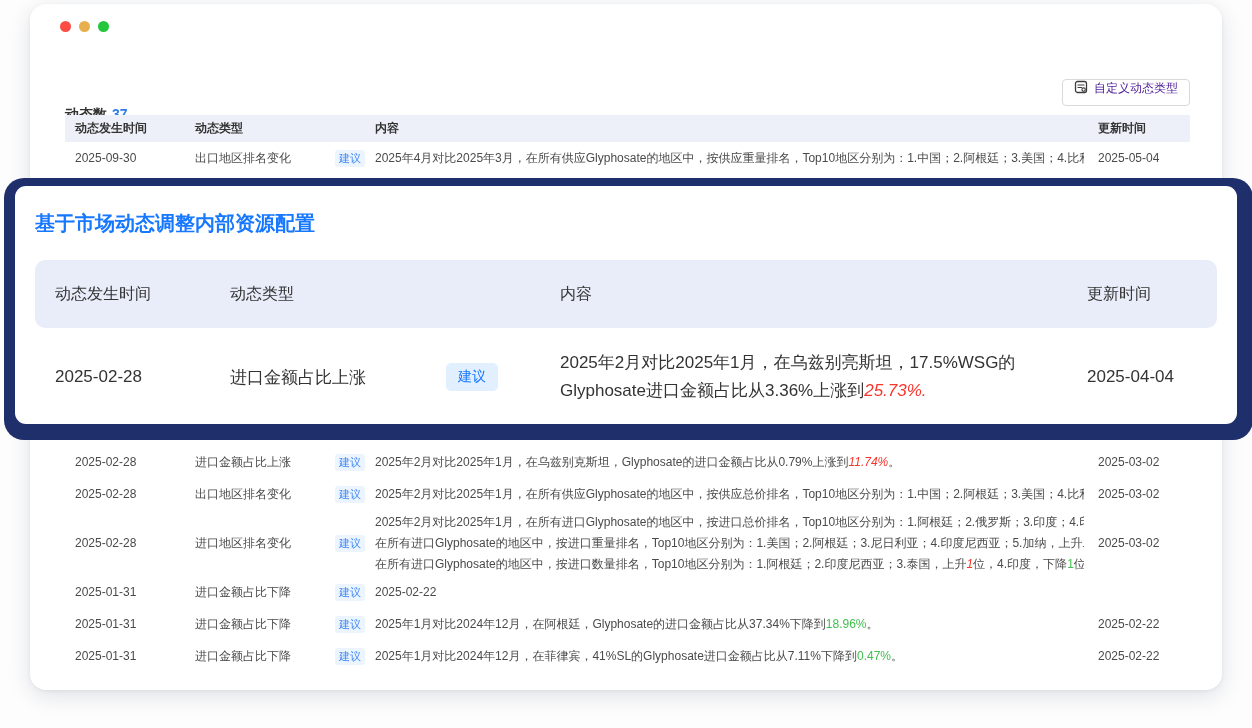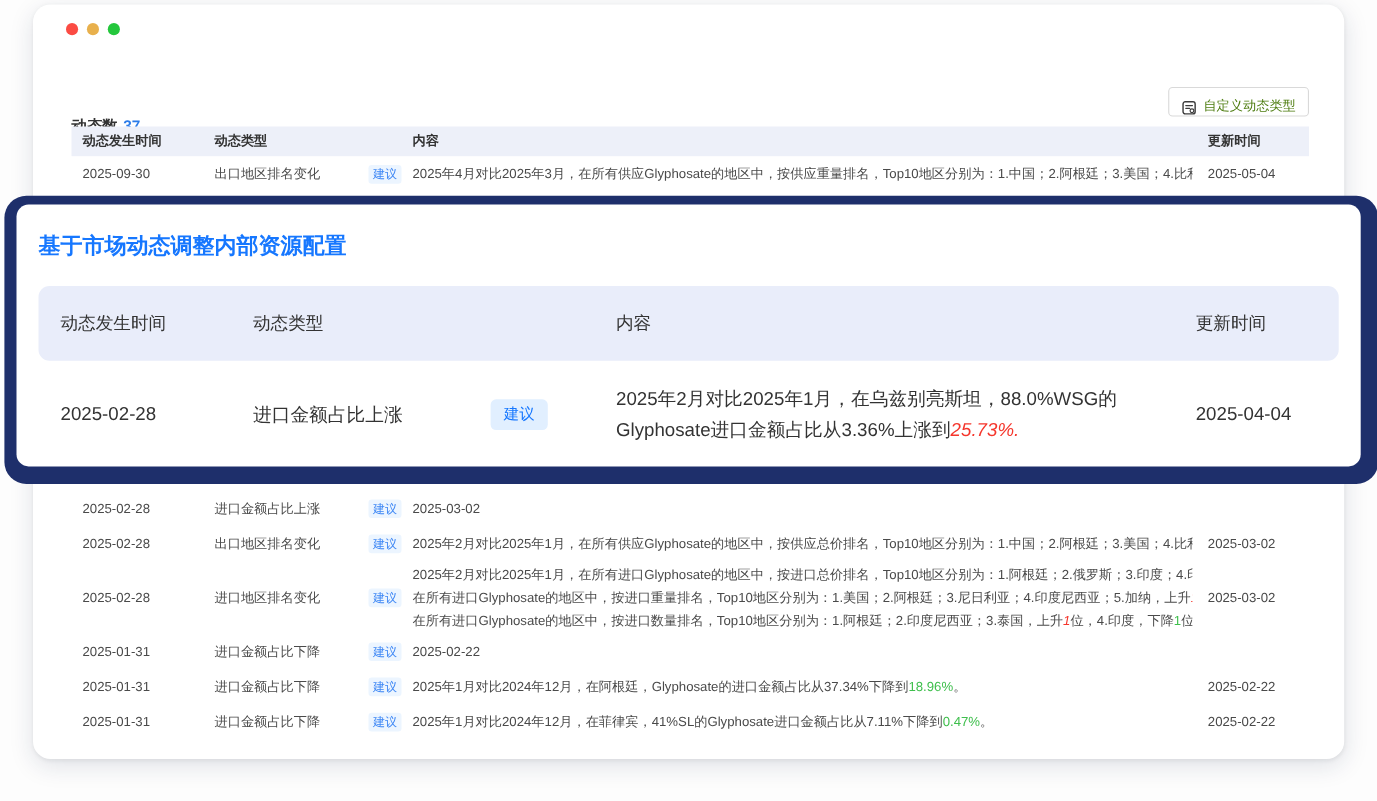--- a/index.html
+++ b/index.html
@@ -11,23 +11,23 @@
             background:#fff; border-radius:16px;
             box-shadow:0 6px 22px rgba(20,35,80,.13), 0 1px 4px rgba(0,0,0,.06); }
   .traffic { position:absolute; top:17px; left:30px; display:flex; gap:8px; }
   .dot { width:11px; height:11px; border-radius:50%; }
   .dot.r { background:#fb4b43; } .dot.y { background:#e8b04c; } .dot.g { background:#24c73c; }
 
   .toolbar { position:absolute; top:74px; left:35px; right:32px; height:28px;
              display:flex; align-items:center; justify-content:space-between; }
   .count { font-size:14px; font-weight:700; color:#333;margin-top:46px; }
   .count b { color:#2b7ce9; margin-left:5px; font-weight:700; }
-  .cust-btn { display:flex; align-items:flex-end; gap:6px; height:27px; padding:0 11px;
+  .cust-btn { display:flex; align-items:flex-start; gap:6px; height:27px; padding:0 11px;
               border:1px solid #d9d9d9; border-radius:4px; background:#fff;
-              font-size:12px; color:#4d7c0f; cursor:pointer; }
+              font-size:12px; color:#4c1d95; cursor:pointer; }
   .cust-btn svg { display:block; }
 
   
   .table { position:absolute; top:111px; left:35px; width:1125px; font-size:12px; color:#4a4a4a; }
   .t-header { display:flex; align-items:center; height:27px; background:#edf0f9;
               font-weight:700; color:#333; }
   .t-row { display:flex; align-items:center; height:32px; }
   .t-row.multi { height:66px; }
   .c1 { width:130px; padding-left:10px; flex:none; }
   .c2 { width:140px; flex:none; }
@@ -116,20 +116,23 @@
           <span class="cb"><span class="badge-sm">建议</span></span>
           <div class="c3">
             <div class="line"><span>在所有进口Glyphosate的地区中，按进口数量排名，Top10地区分别为：1.阿根廷；2.印度尼西亚；3.俄罗斯；4.泰国，上升</span><span class="c-red">1</span><span>位，5.印度，下降</span></div>
           </div>
           <span class="c4">2025-03-04</span>
         </div>
         <div class="t-row">
           <span class="c1">2025-02-28</span>
           <span class="c2">进口金额占比上涨</span>
           <span class="cb"><span class="badge-sm">建议</span></span>
+          <div class="c3">
+            <div class="line"><span>2025年2月对比2025年1月，在乌兹别克斯坦，Glyphosate的进口金额占比从0.79%上涨到</span><span class="c-red">11.74%</span><span>。</span></div>
+          </div>
           <span class="c4">2025-03-02</span>
         </div>
         <div class="t-row">
           <span class="c1">2025-02-28</span>
           <span class="c2">出口地区排名变化</span>
           <span class="cb"><span class="badge-sm">建议</span></span>
           <div class="c3">
             <div class="line"><span>2025年2月对比2025年1月，在所有供应Glyphosate的地区中，按供应总价排名，Top10地区分别为：1.中国；2.阿根廷；3.美国；4.比利时；5.新加...</span></div>
           </div>
           <span class="c4">2025-03-02</span>
@@ -181,17 +184,17 @@
       <span class="oc2">动态类型</span>
       <span class="oc3">内容</span>
       <span class="oc4">更新时间</span>
     </div>
     <div class="o-row">
       <span class="oc1">2025-02-28</span>
       <span class="oc2">
         <span>进口金额占比上涨</span>
         <span class="o-badge">建议</span>
       </span>
-      <span class="oc3 o-content" id="overlay-content"><span>2025年2月对比2025年1月，在乌兹别亮斯坦，88.0%WSG的Glyphosate进口金额占比从3.36%上涨到</span><span class="c-red">25.73%.</span></span>
+      <span class="oc3 o-content" id="overlay-content"><span>2025年2月对比2025年1月，在乌兹别亮斯坦，17.5%WSG的Glyphosate进口金额占比从3.36%上涨到</span><span class="c-red">25.73%.</span></span>
       <span class="oc4">2025-04-04</span>
     </div>
   </div>
 </div>
 
 </body></html>

